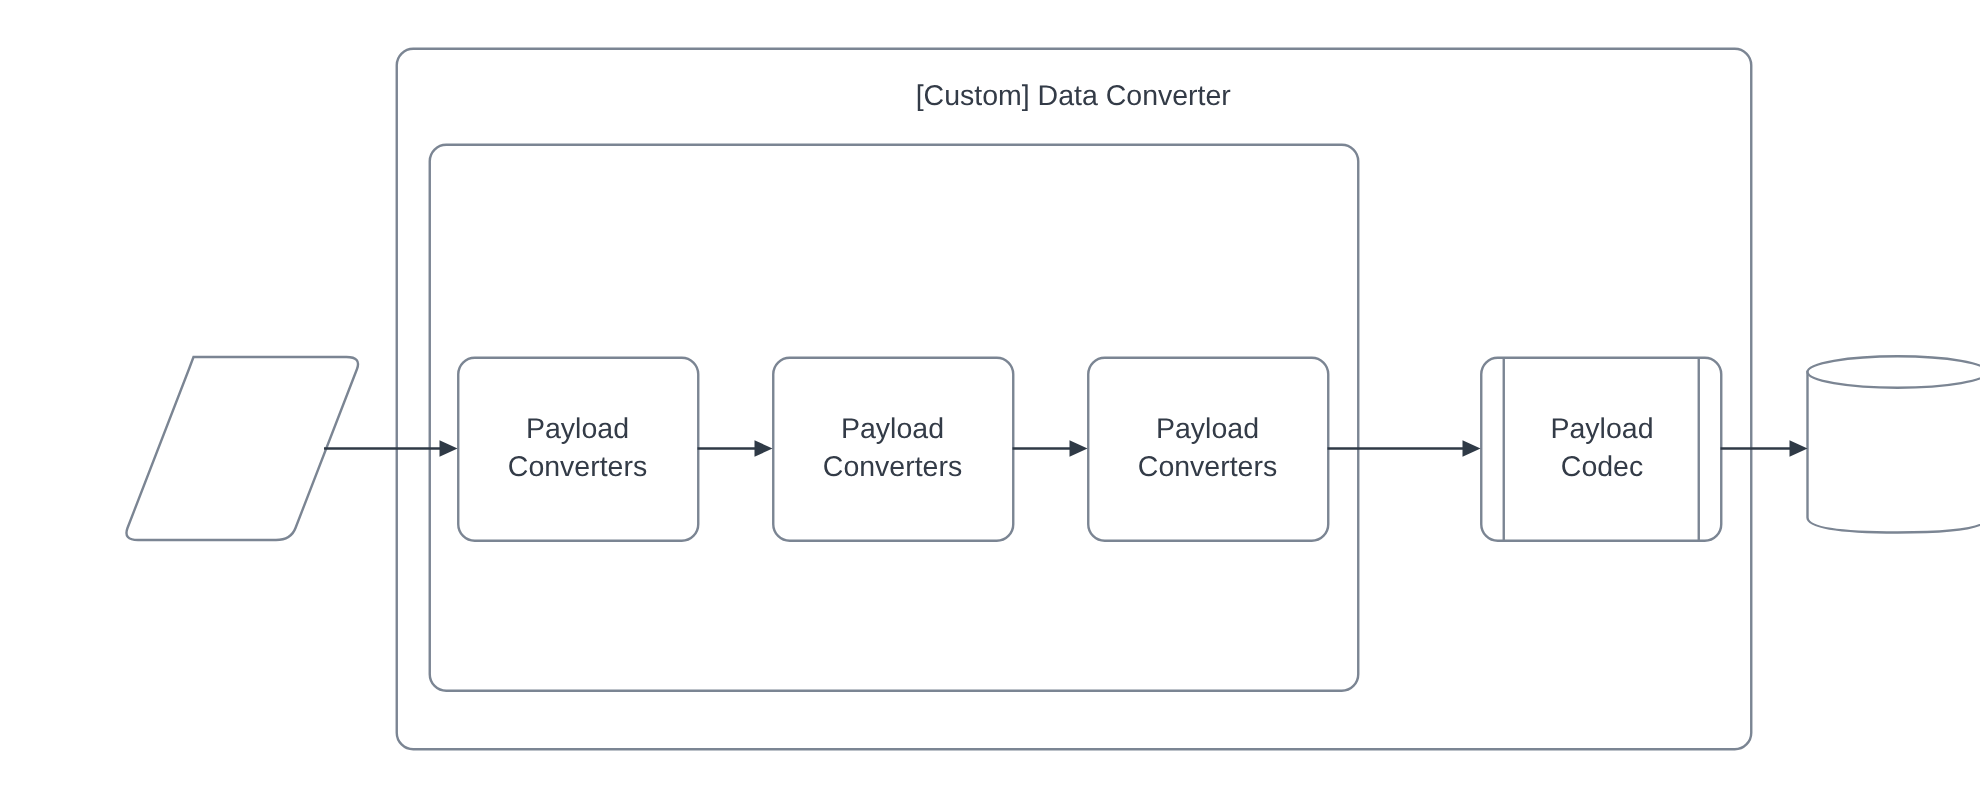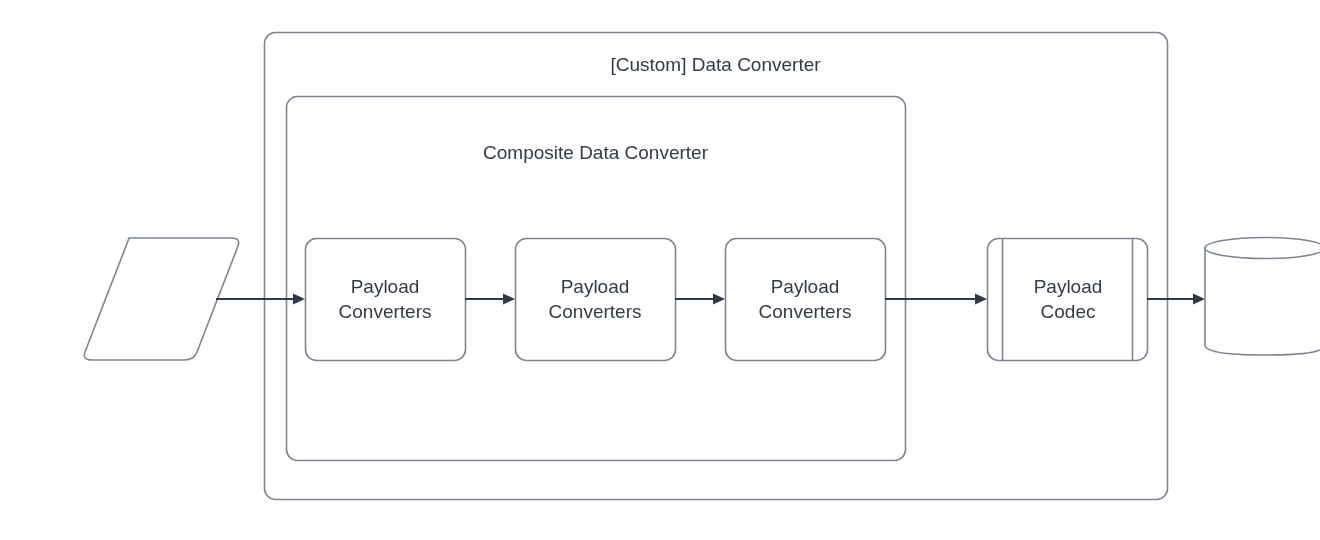--- a/index.html
+++ b/index.html
@@ -100,21 +100,20 @@
     <line class="connector" x1="840" y1="299" x2="934" y2="299"></line>
     <polygon class="arrow-head" points="942,299 930,293.5 930,304.5"></polygon>
 
     <line class="connector" x1="1102" y1="299" x2="1152" y2="299"></line>
     <polygon class="arrow-head" points="1160,299 1148,293.5 1148,304.5"></polygon>
 
   </svg>
 
   <div class="lbl lbl-container-title" style="left:219px; top:52px; width:903px;">[Custom] Data Converter</div>
 
-  <div class="lbl lbl-container-title" style="left:241px; top:140px; width:619px;">Composite Data Converter</div>
 
 
   <div class="lbl lbl-node" style="left:260px; top:274px; width:160px;">Payload
 Converters</div>
 
   <div class="lbl lbl-node" style="left:470px; top:274px; width:160px;">Payload
 Converters</div>
 
   <div class="lbl lbl-node" style="left:680px; top:274px; width:160px;">Payload
 Converters</div>

